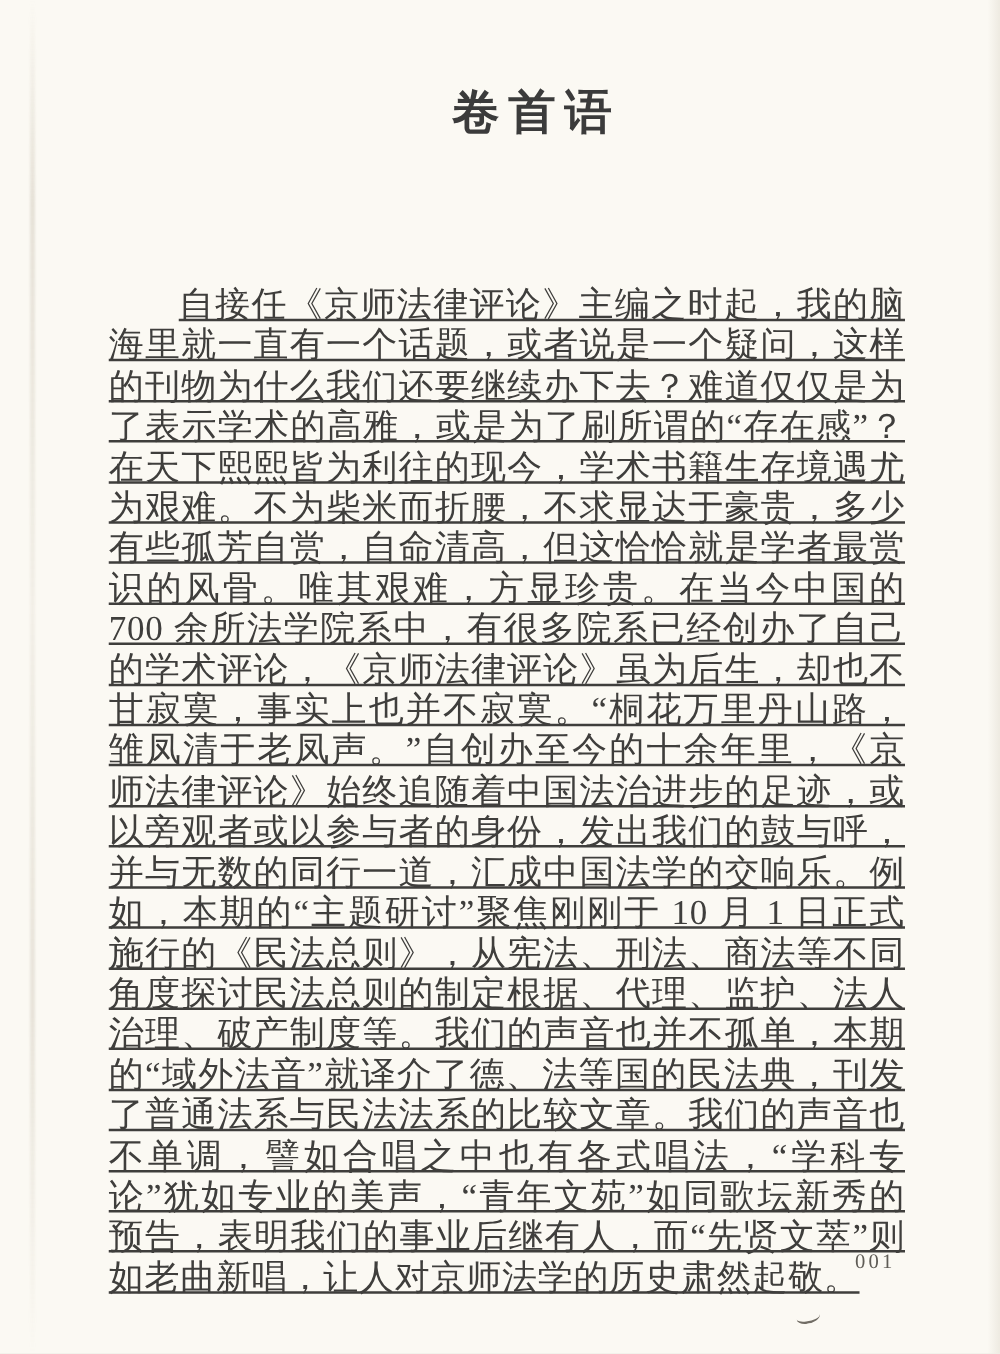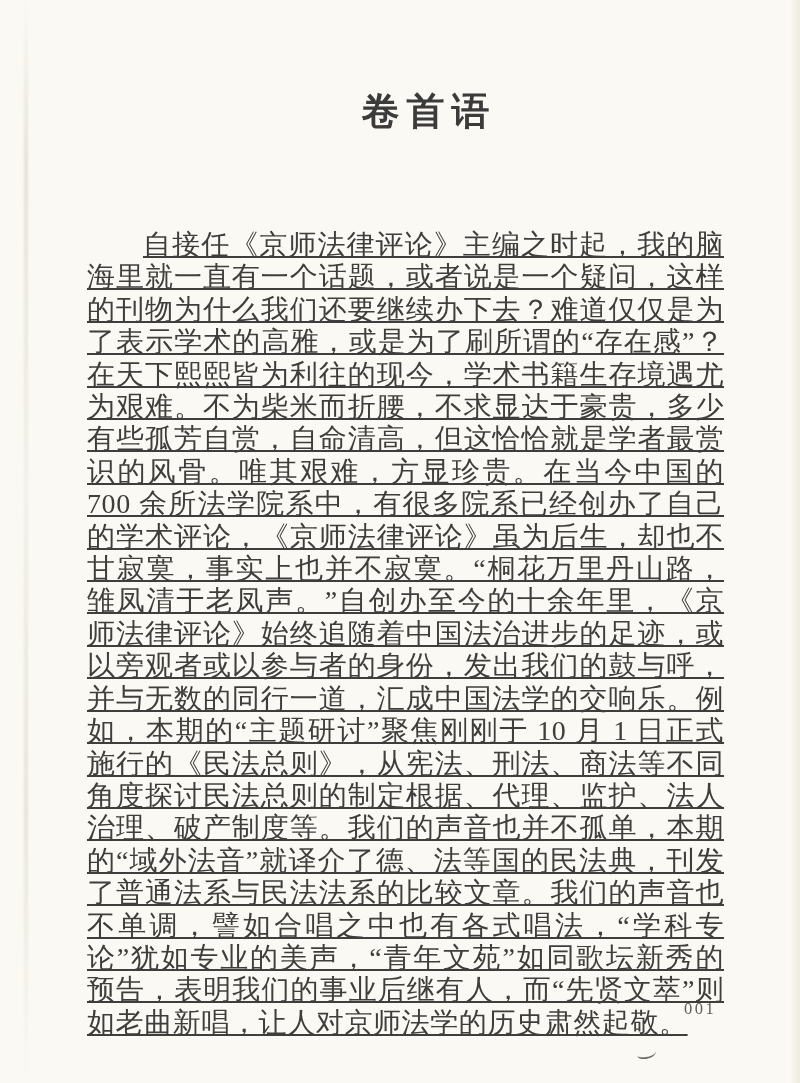--- a/index.html
+++ b/index.html
@@ -37,21 +37,21 @@
     right: 0;
     top: 0;
     width: 10px;
     height: 100%;
     background: linear-gradient(to right,
       rgba(200,192,175,0) 0%,
       rgba(198,190,172,0.25) 100%);
   }
   .title {
     position: absolute;
-    top: 86px;
+    top: 64px;
     left: 0;
     width: 800px;
     box-sizing: border-box;
     padding-left: 58px;
     margin: 0;
     text-align: center;
     font-size: 38px;
     font-weight: 700;
     letter-spacing: 7px;
     color: #3b3b3b;

